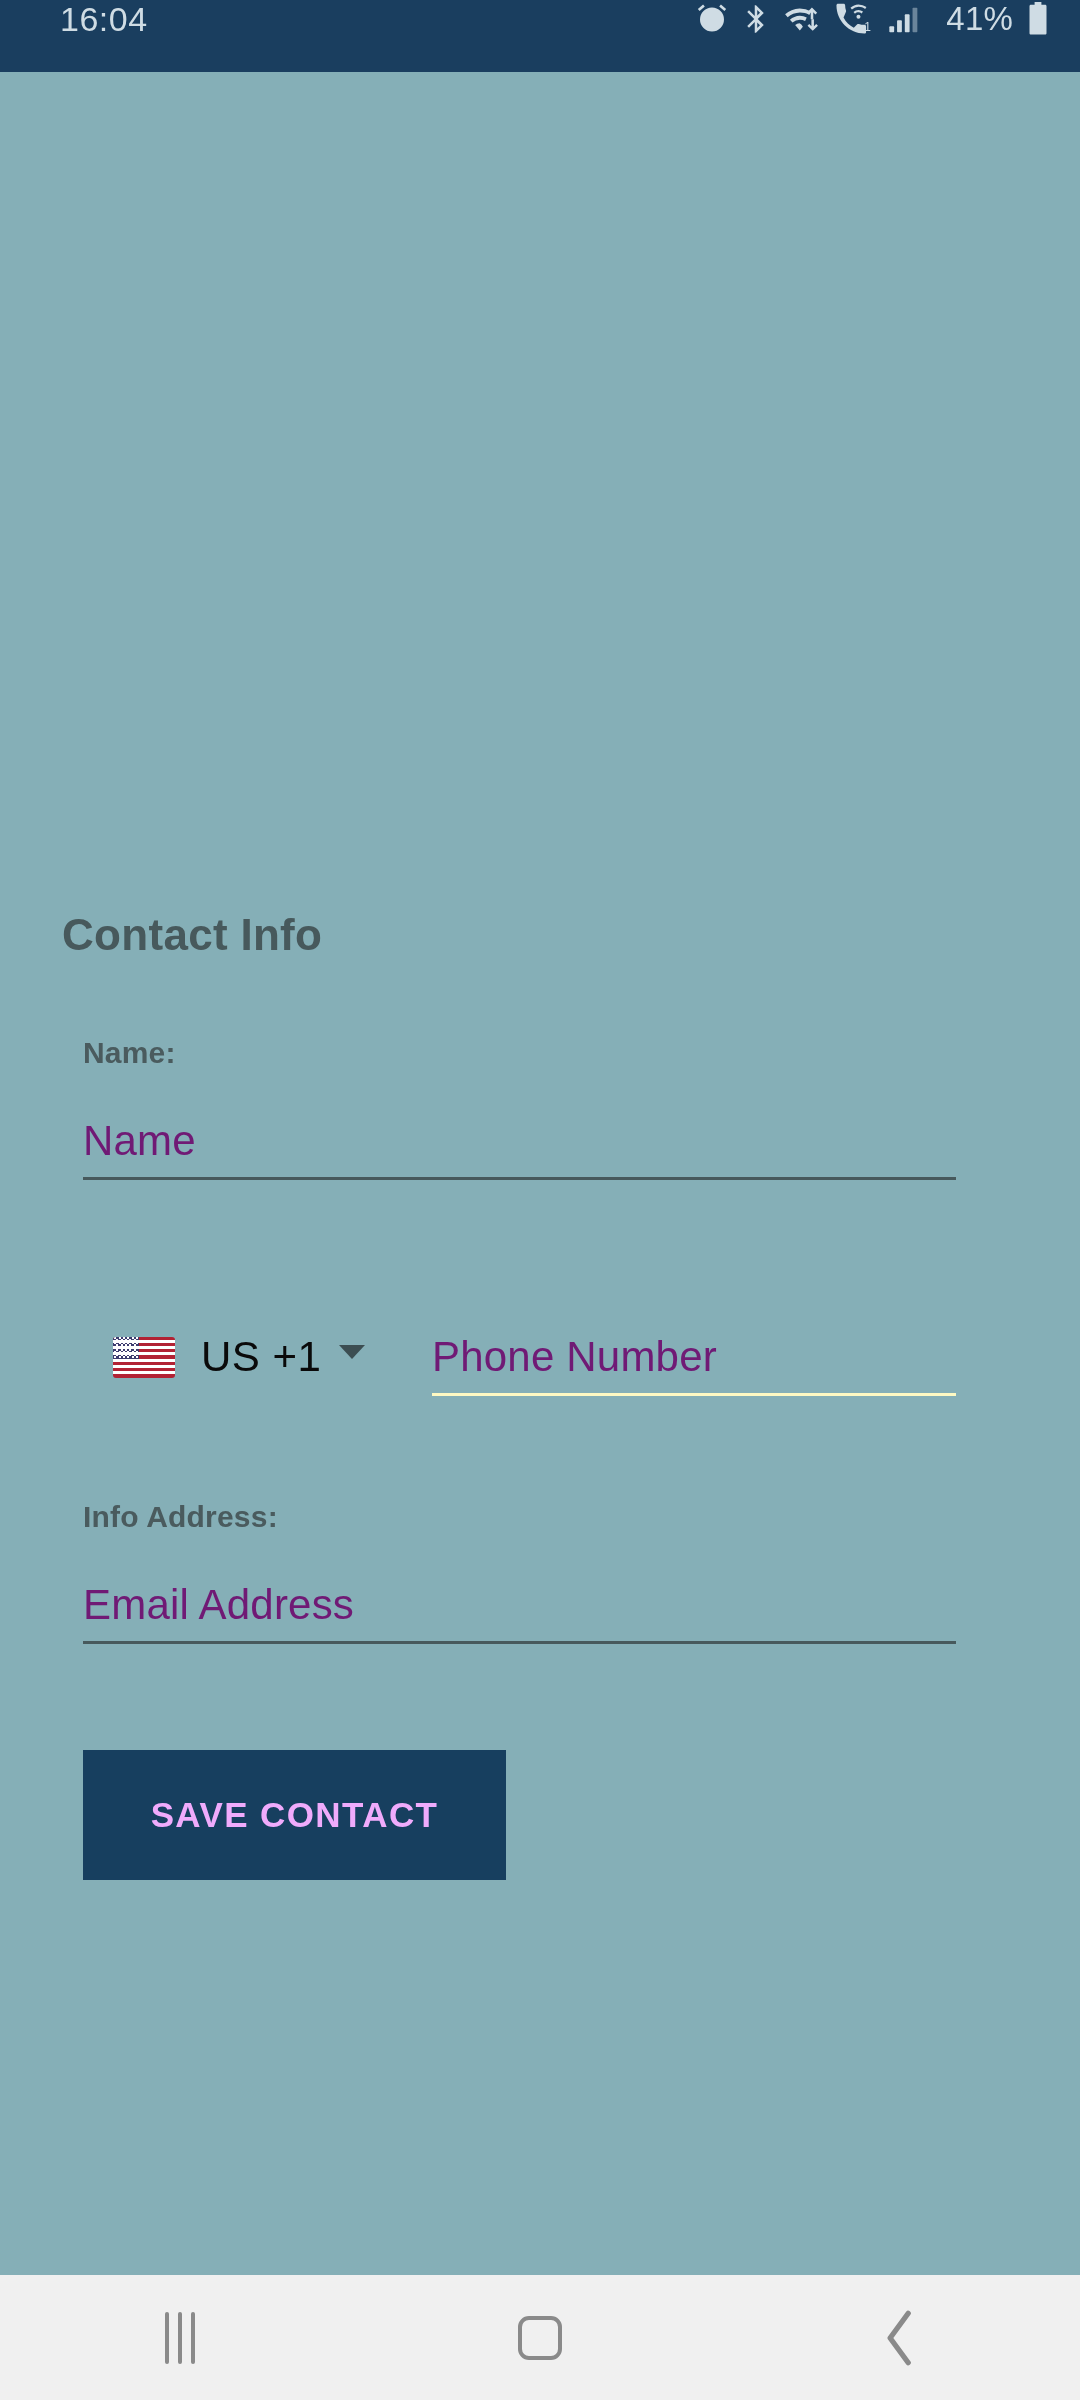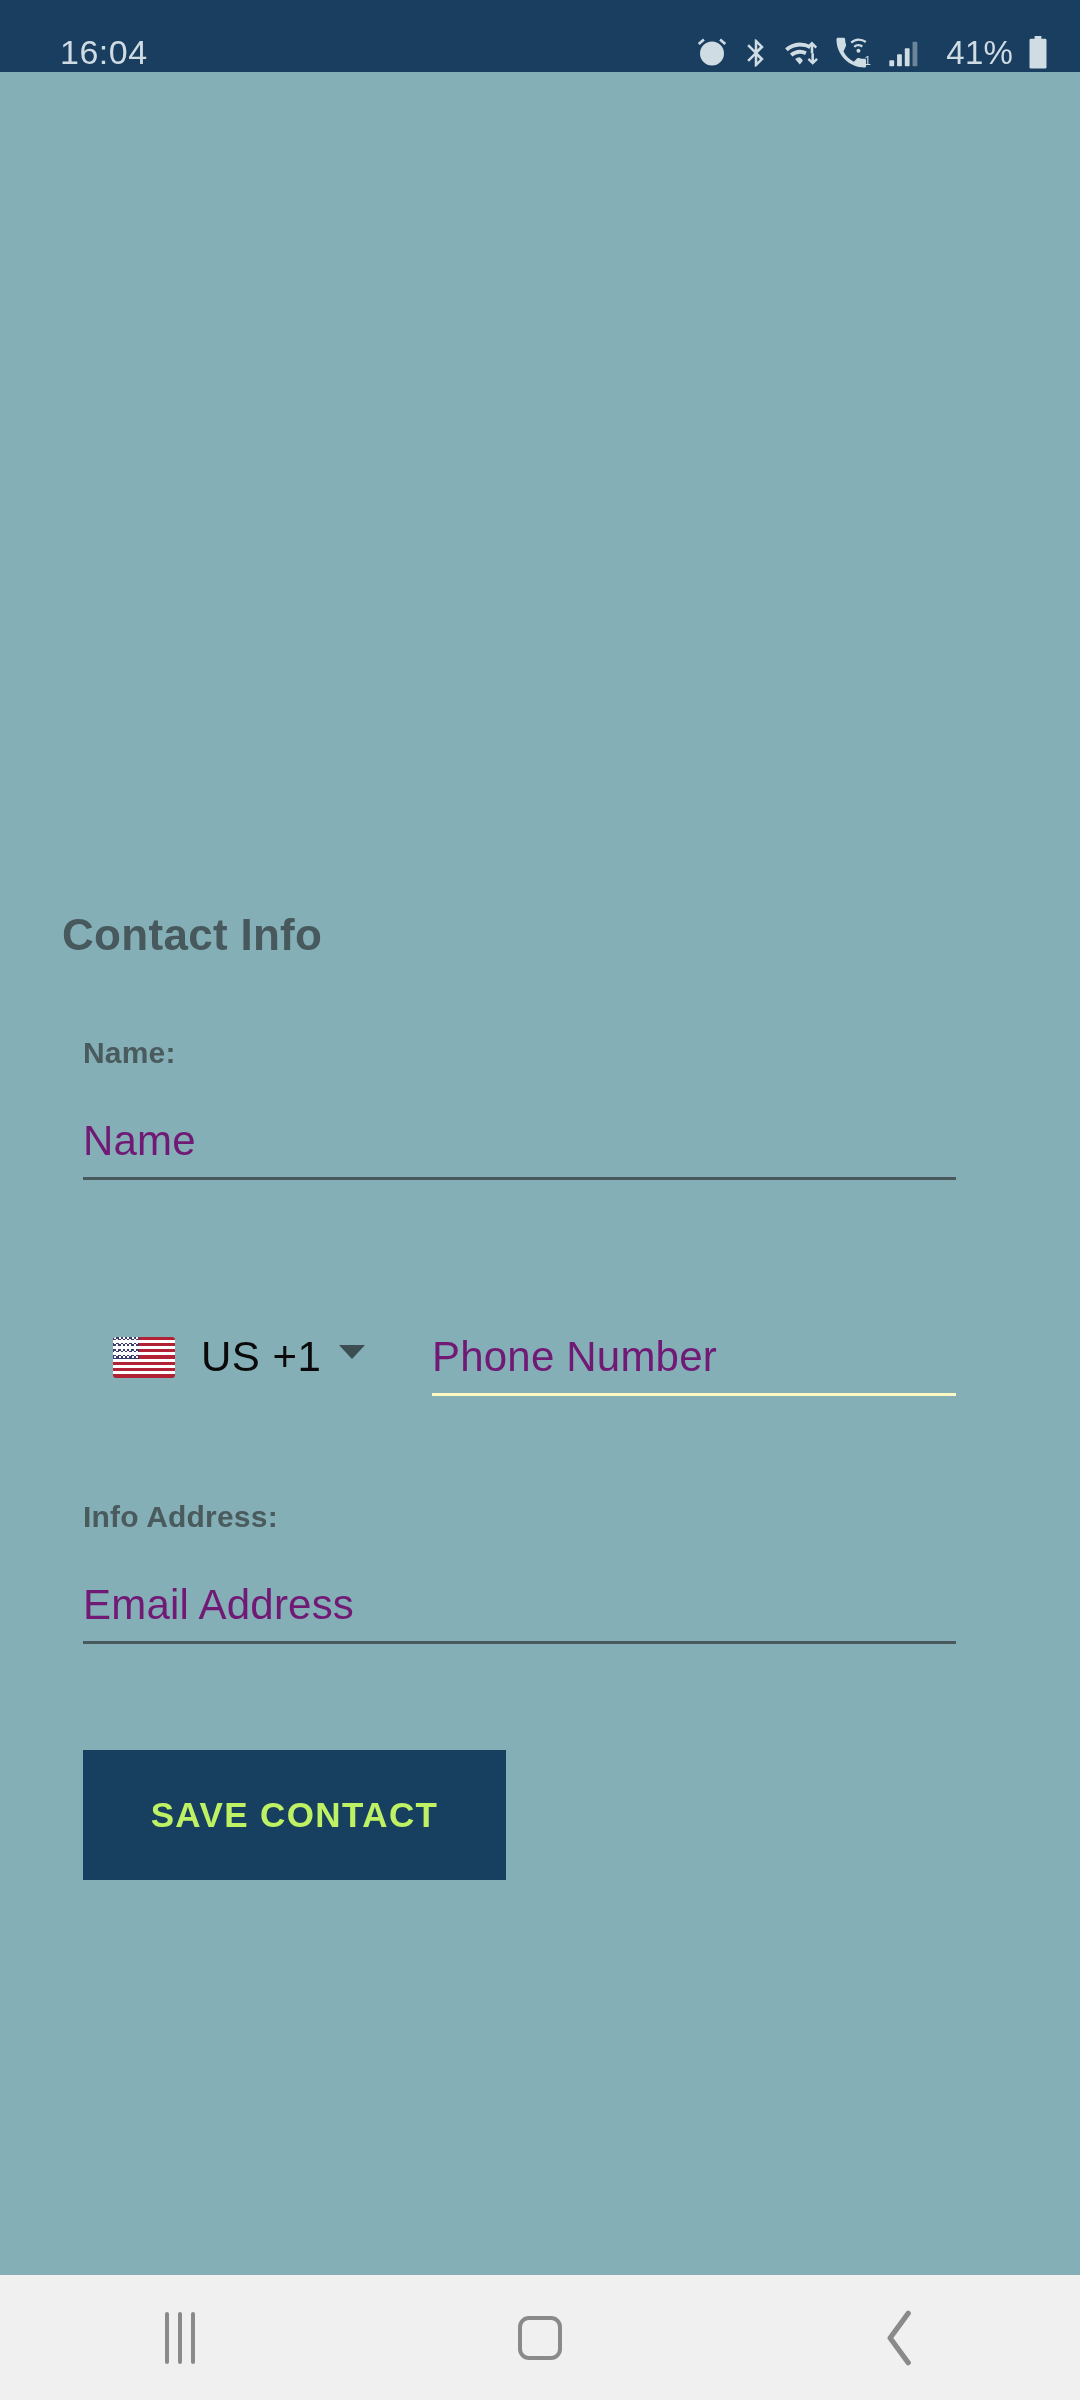--- a/index.html
+++ b/index.html
@@ -13,21 +13,21 @@
     position:relative;
     width:1080px; height:2400px;
     background:#85AFB7;
     display:flex; flex-direction:column;
   }
 
   
   .status-bar {
     height:72px;
     background:#1A3E5F;
-    display:flex; align-items:flex-end;
+    display:flex; align-items:flex-start;
     padding:0 30px 0 60px;
     flex:0 0 auto;
   }
   .status-clock {
     color:#CFDCE4;
     font-size:34px;
     letter-spacing:0.5px;
   }
   .status-right {
     margin-left:auto;
@@ -156,21 +156,21 @@
     margin-top:106px;
     margin-left:21px;
     width:423px;
     height:130px;
     background:#173F5F;
     border:none;
     display:flex; align-items:center; justify-content:center;
     cursor:pointer;
   }
   .save-btn span {
-    color:#bef264;
+    color:#f0abfc;
     font-size:35px;
     font-weight:bold;
     letter-spacing:1.4px;
   }
 
   
   .nav-bar {
     height:125px;
     background:#F0F0F0;
     display:flex; align-items:center;

